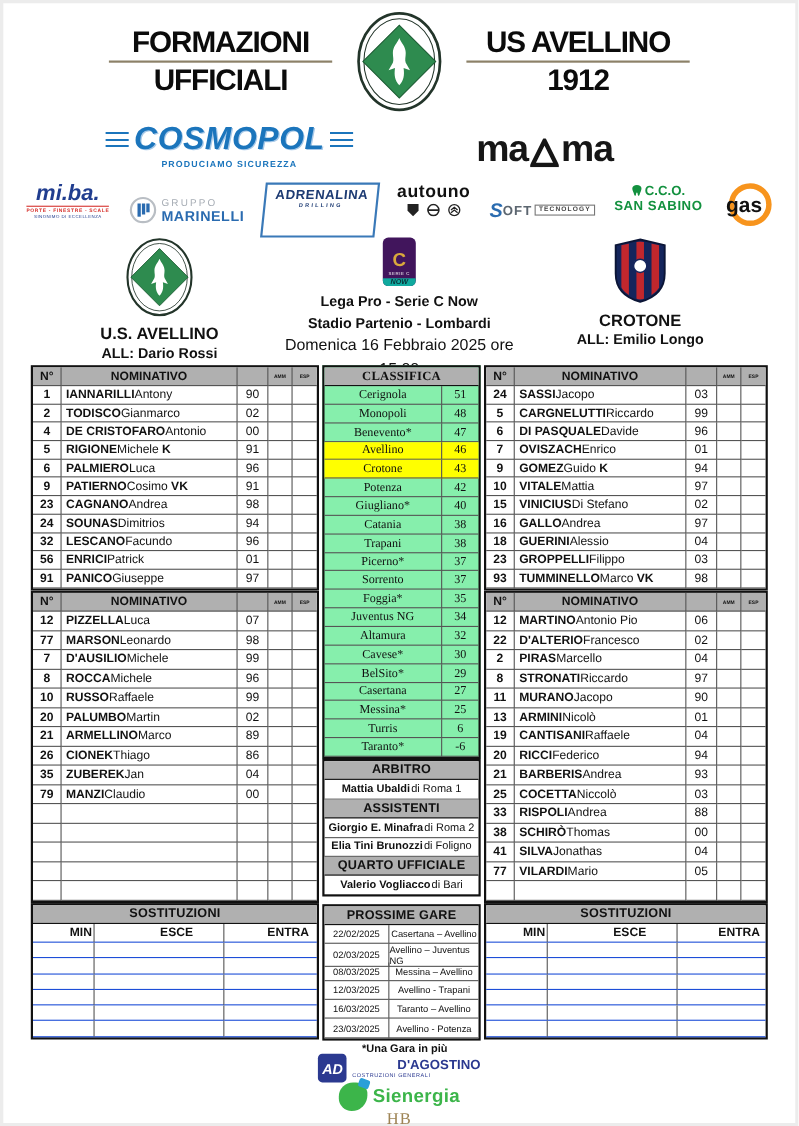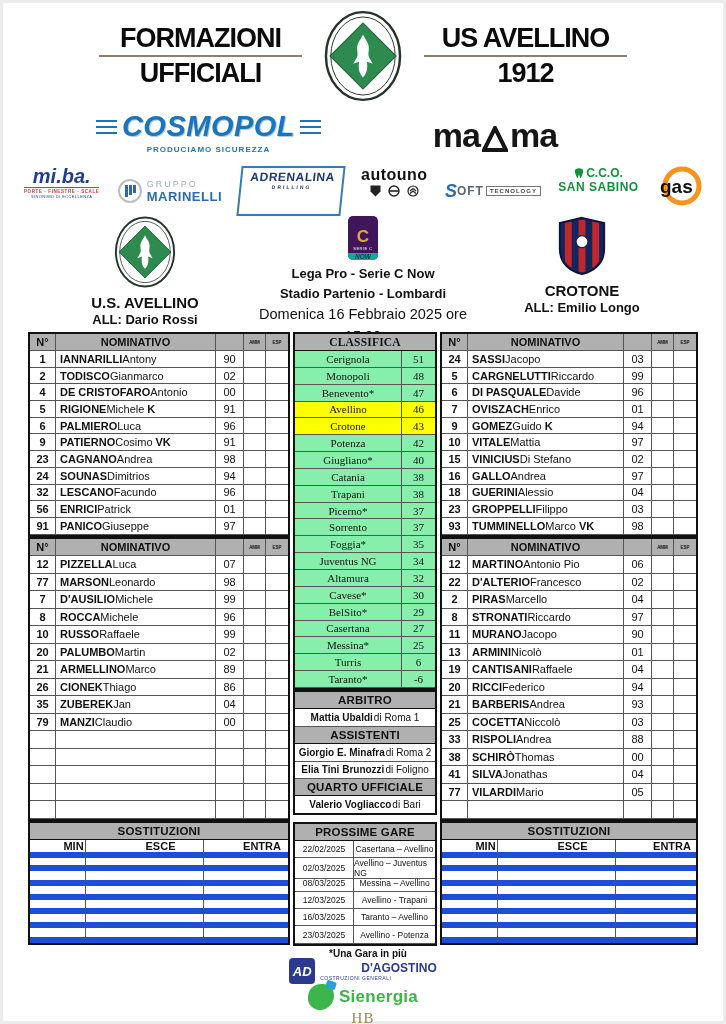--- a/index.html
+++ b/index.html
@@ -88,21 +88,21 @@
   .r-row .num { justify-content:center; font-weight:bold; }
   .r-row .name { padding-left:4px; }
   .r-row .yr { justify-content:center; }
   .r-row.head .c { justify-content:center; padding-left:0; }
   .r-row.head .amm, .r-row.head .esp { font-size:4.5px; }
   .cap { margin-left:3px; font-weight:bold; }
 
   .subs { height:124px; border:2px solid #111; background:#fff; }
   .subs-head, .subs-row { display:grid; grid-template-columns:56px 118px 1fr; }
   .subs-head { height:17px; font-weight:bold; }
-  .subs-head .c, .subs-row .c { border-right:1px solid #555; border-bottom:6px solid #1d4ed8;
+  .subs-head .c, .subs-row .c { border-right:1px solid #555; border-bottom:1px solid #1d4ed8;
                                 display:flex; align-items:center; justify-content:center; font-size:11px;padding-left:32px; }
   .subs-head .c:last-child, .subs-row .c:last-child { border-right:none; }
   .subs-row { height:14.3px; }
 
   .classifica { height:358px; border:2px solid #111; background:#86efac;font-family:Liberation Serif, serif; }
   .cls-row { display:grid; grid-template-columns:1fr 34px; height:16.85px; }
   .cls-row .c { border-bottom:1px solid #555; display:flex; align-items:center; justify-content:center; font-size:11px; }
   .cls-row .pts { border-left:1px solid #555; }
   .cls-row.hl .c { background:#ffff00; }
 

